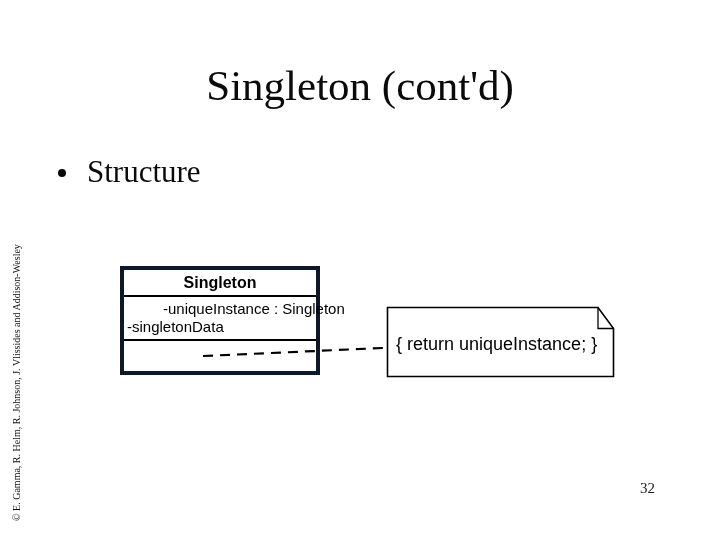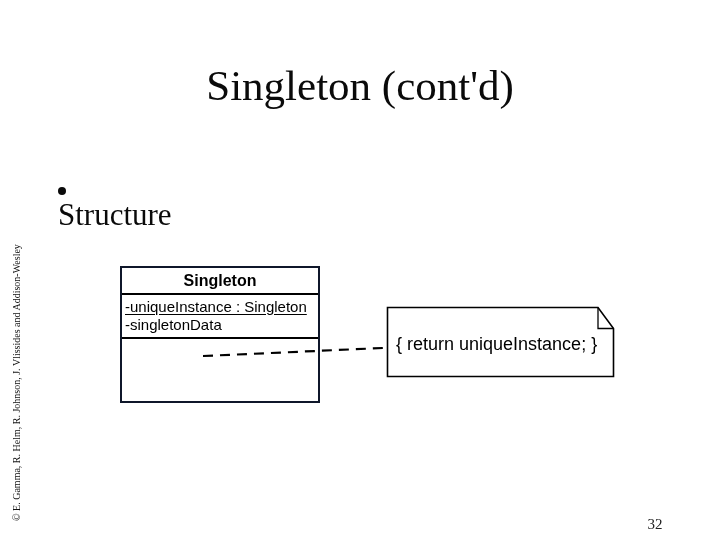--- a/index.html
+++ b/index.html
@@ -19,24 +19,23 @@
     text-align: center;
     font-size: 43px;
     line-height: 48px;
     font-weight: 400;
     color: #0a0a0a;
     letter-spacing: 0px;
   }
 
   .bullet-row {
     position: absolute;
-    left: 58px; top: 170px;
+    left: 58px; top: 152px;
     display: flex;
     align-items: flex-start;
-    flex-direction: column;
   }
   .bullet-dot {
     width: 8px; height: 8px;
     background: #0a0a0a;
     border-radius: 50%;
     margin-top: 17px;
     margin-right: 21px;
     flex: 0 0 auto;
   }
   .bullet-text {
@@ -52,33 +51,33 @@
     transform-origin: 0 0;
     white-space: nowrap;
     font-size: 10px;
     line-height: 12px;
     color: #111111;
     width: 282px;
   }
 
   .page-number {
     position: absolute;
-    left: 640px; top: 516px;
+    left: 640px; top: 480px;
     width: 30px;
-    text-align: center;
+    text-align: left;
     font-size: 15px;
     color: #222222;
   }
 
   
   .uml-class {
     position: absolute;
     left: 120px; top: 266px;
-    width: 200px; height: 137px;
-    border: 2px solid #0f172a;
+    width: 200px; height: 109px;
+    border: 4px solid #0f172a;
     background: #ffffff;
     font-family: "Liberation Sans", sans-serif;
     font-size: 15px;
     color: #000000;
   }
   .uml-head {
     height: 27px;
     border-bottom: 2px solid #000000;
     display: flex;
     align-items: center;
@@ -91,22 +90,22 @@
     padding: 3px 2px 4px 3px;
   }
   .uml-methods {
     padding: 4px 2px 2px 3px;
   }
   .uml-line {
     line-height: 17.5px;
     white-space: nowrap;
   }
   .uml-line .u {
-    text-decoration: underline;
     text-underline-offset: 2px;
+    margin-left: 36px;
   }
 
   .diagram-overlay {
     position: absolute;
     left: 0; top: 0;
     width: 720px; height: 540px;
     pointer-events: none;
   }
 
   .note-text {

